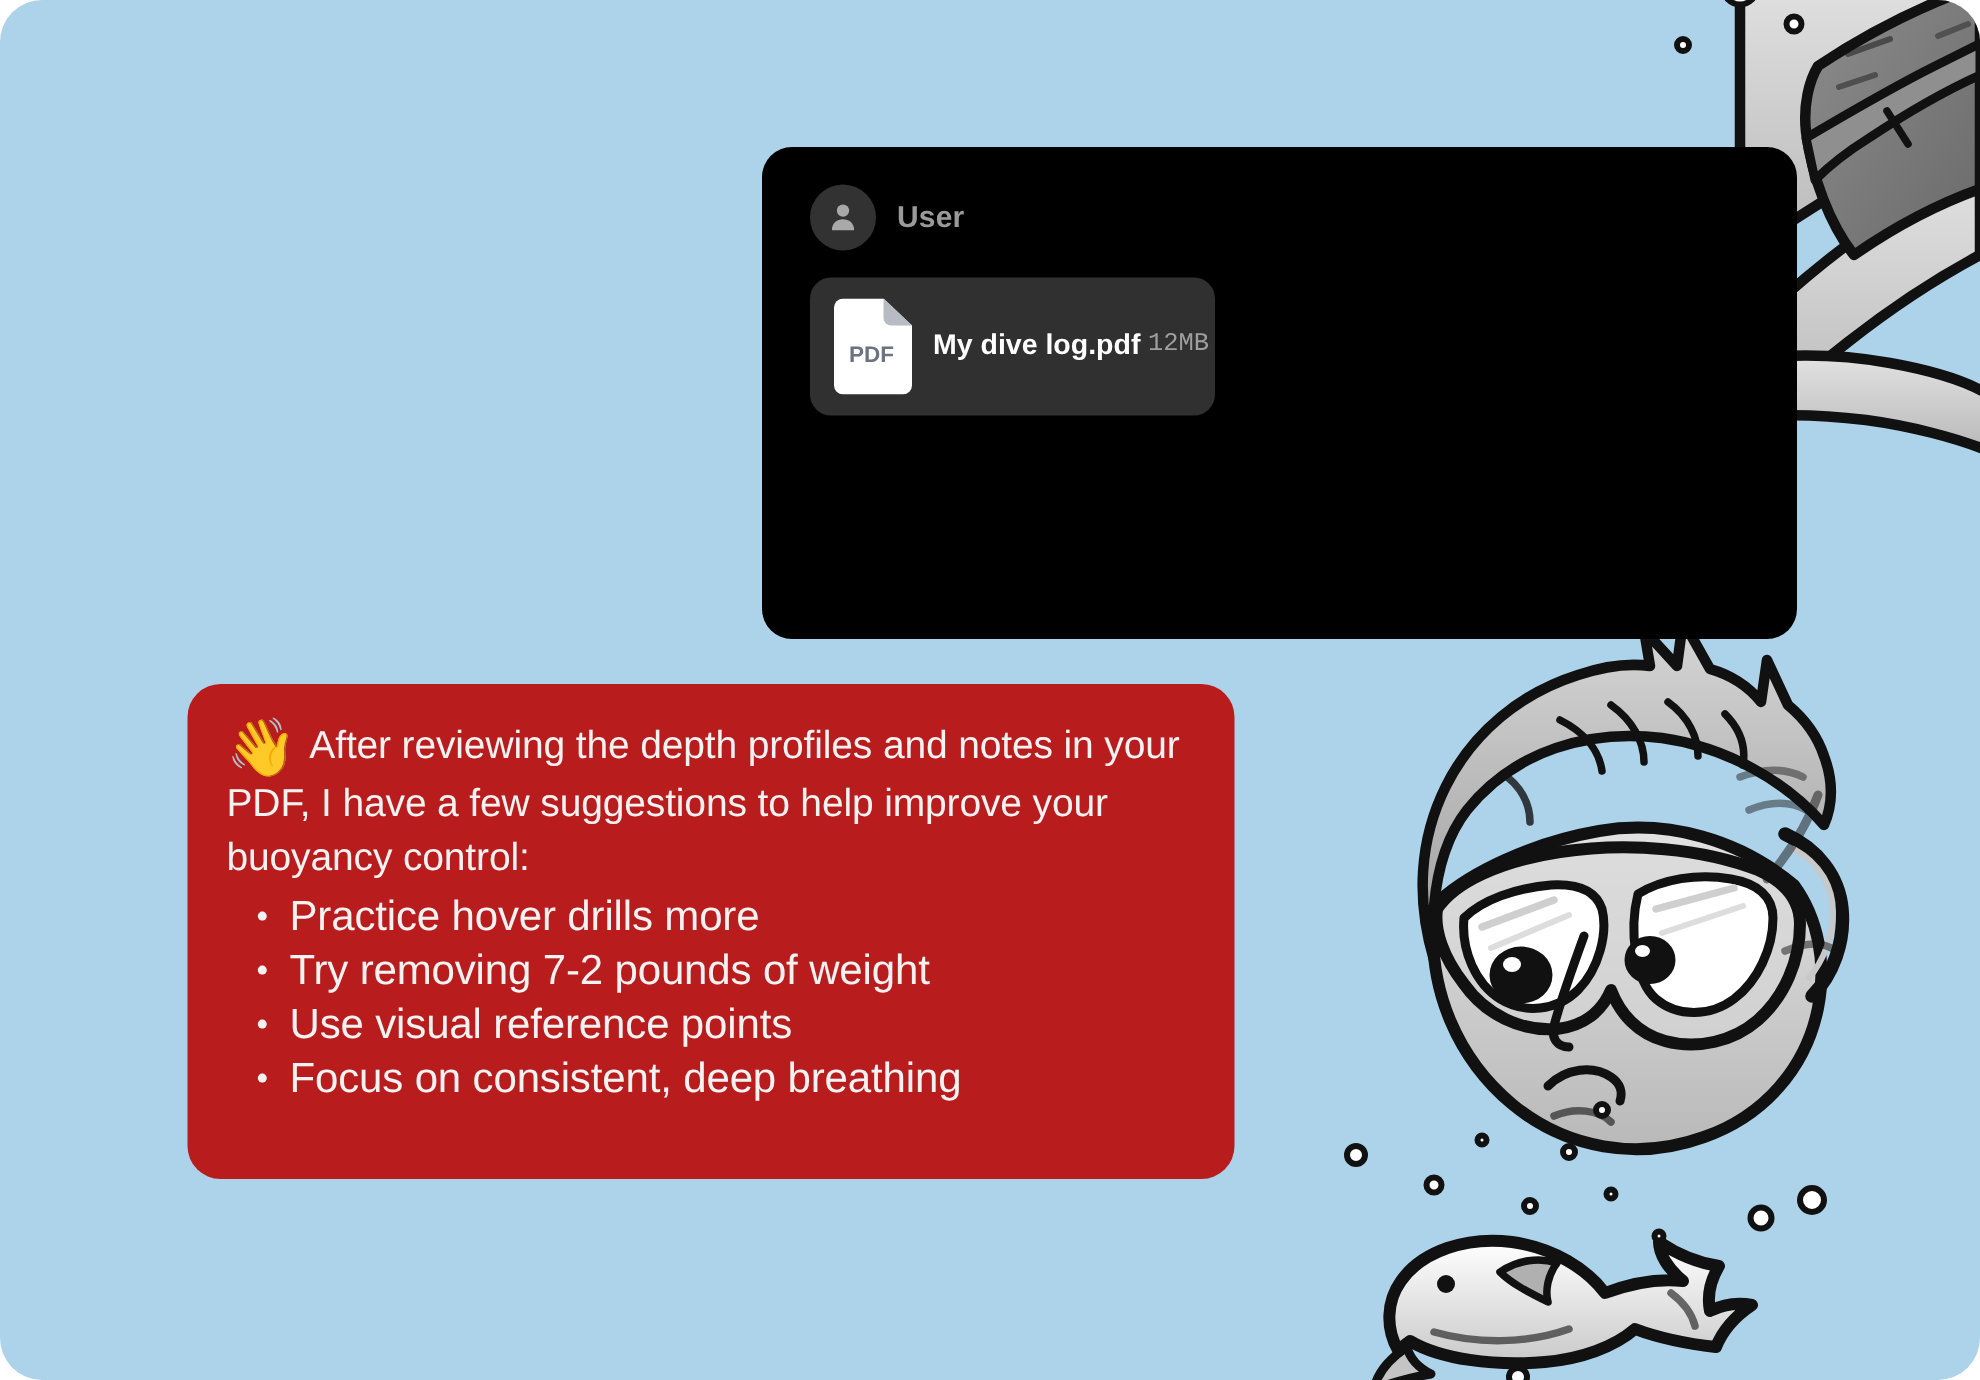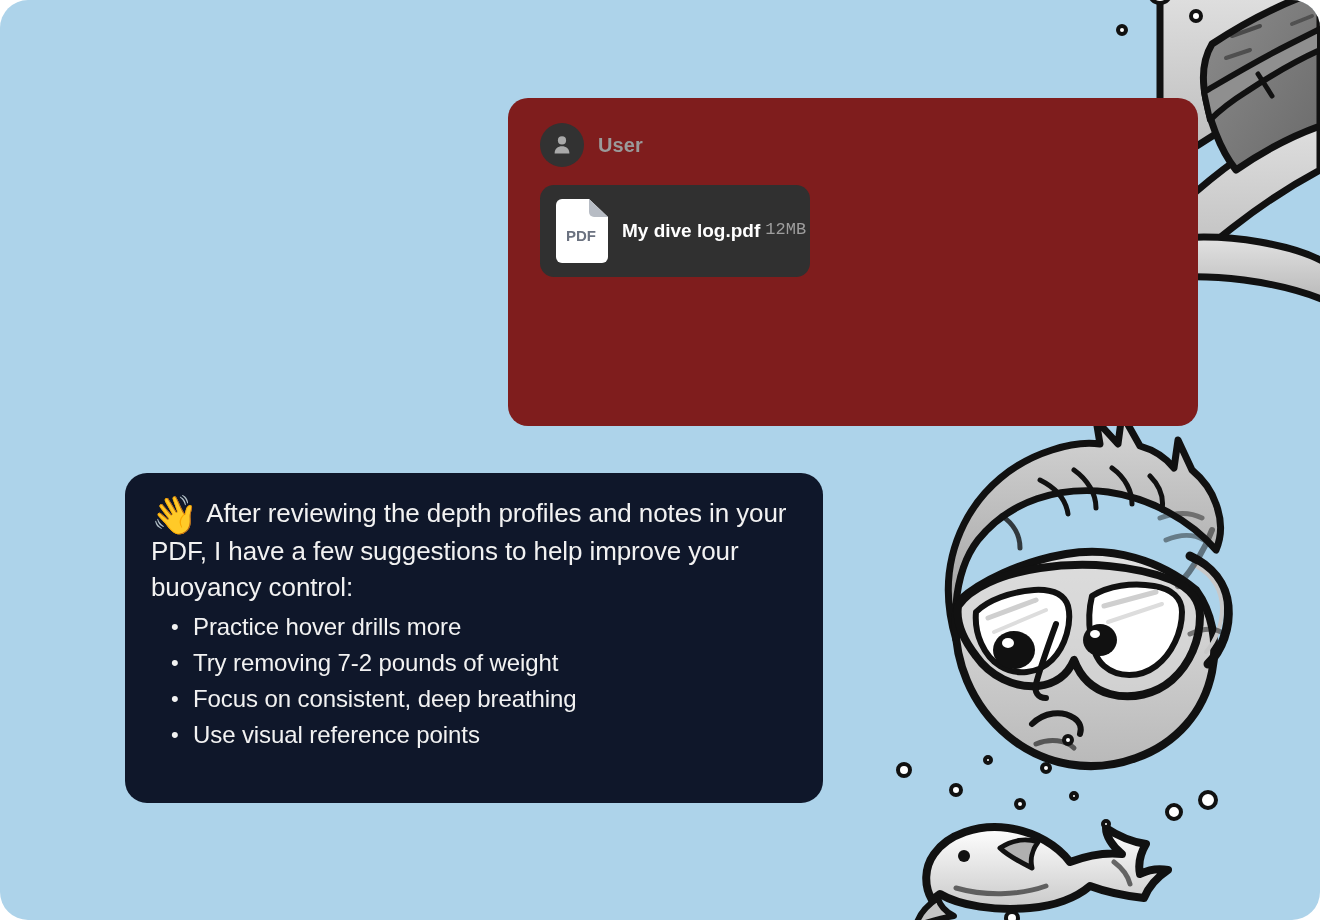--- a/index.html
+++ b/index.html
@@ -35,21 +35,21 @@
   
   .bubble {
     position: absolute;
     box-sizing: border-box;
   }
   #user-bubble {
     left: 508px;
     top: 98px;
     width: 690px;
     height: 328px;
-    background: #7f1d1d;
+    background: #000000;
     border-radius: 20px;
     padding: 24px 32px 0 32px;
   }
   .user-head {
     display: flex;
     align-items: center;
     gap: 14px;
     height: 46px;
   }
   .avatar {
@@ -100,24 +100,24 @@
   .user-text {
     margin-top: 26px;
     font-size: 27px;
     line-height: 36px;
     color: #f2f2f2;
     letter-spacing: -.1px;
   }
 
   #assistant-bubble {
     left: 125px;
-    top: 473px;
+    top: 456px;
     width: 698px;
     height: 330px;
-    background: #0f172a;
+    background: #b91c1c;
     border-radius: 22px;
     padding: 22px 26px 0 26px;
   }
   .asst-intro {
     font-size: 26px;
     line-height: 36px;
     color: #f2f2f2;
     letter-spacing: -.1px;
   }
   .wave {
@@ -126,21 +126,21 @@
     vertical-align: -6px;
     margin-right: 8px;
   }
   .asst-list {
     margin: 4px 0 0 0;
     padding: 0;
     list-style: none;
   }
   .asst-list li {
     position: relative;
-    font-size: 24px;
+    font-size: 28px;
     line-height: 36px;
     color: #f2f2f2;
     padding-left: 42px;
     letter-spacing: -.1px;
   }
   .asst-list li::before {
     content: "•";
     position: absolute;
     left: 20px;
     top: 0;
@@ -342,18 +342,18 @@
 
   </div>
 
   <div id="assistant-bubble" class="bubble">
     <div class="asst-intro">
       <span class="wave">👋</span><span>After reviewing the depth profiles and notes in your PDF, I have a few suggestions to help improve your buoyancy control:</span>
     </div>
     <ul class="asst-list" id="asst-list">
         <li>Practice hover drills more</li>
         <li>Try removing 7-2 pounds of weight</li>
+        <li>Use visual reference points</li>
         <li>Focus on consistent, deep breathing</li>
-        <li>Use visual reference points</li>
       </ul>
   </div>
 
 </div>
 
 </body></html>

